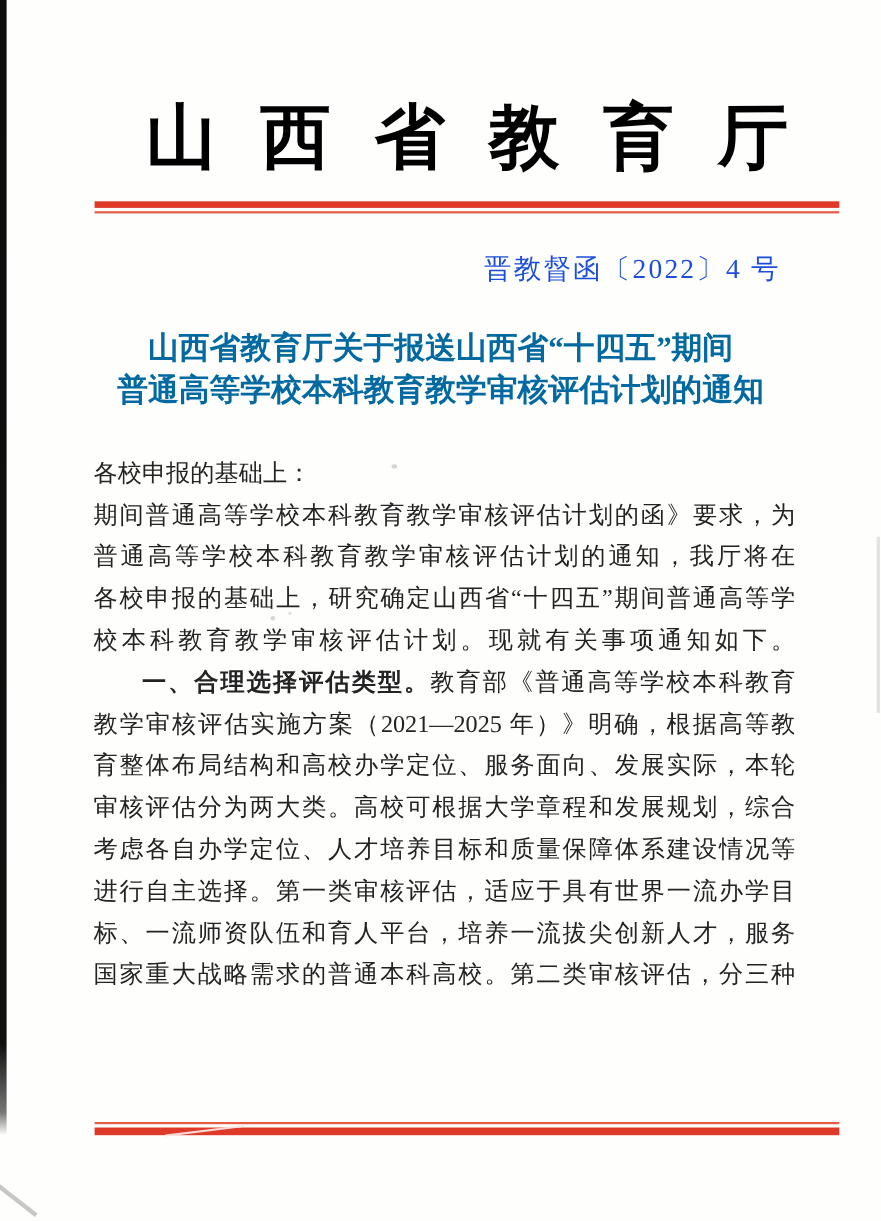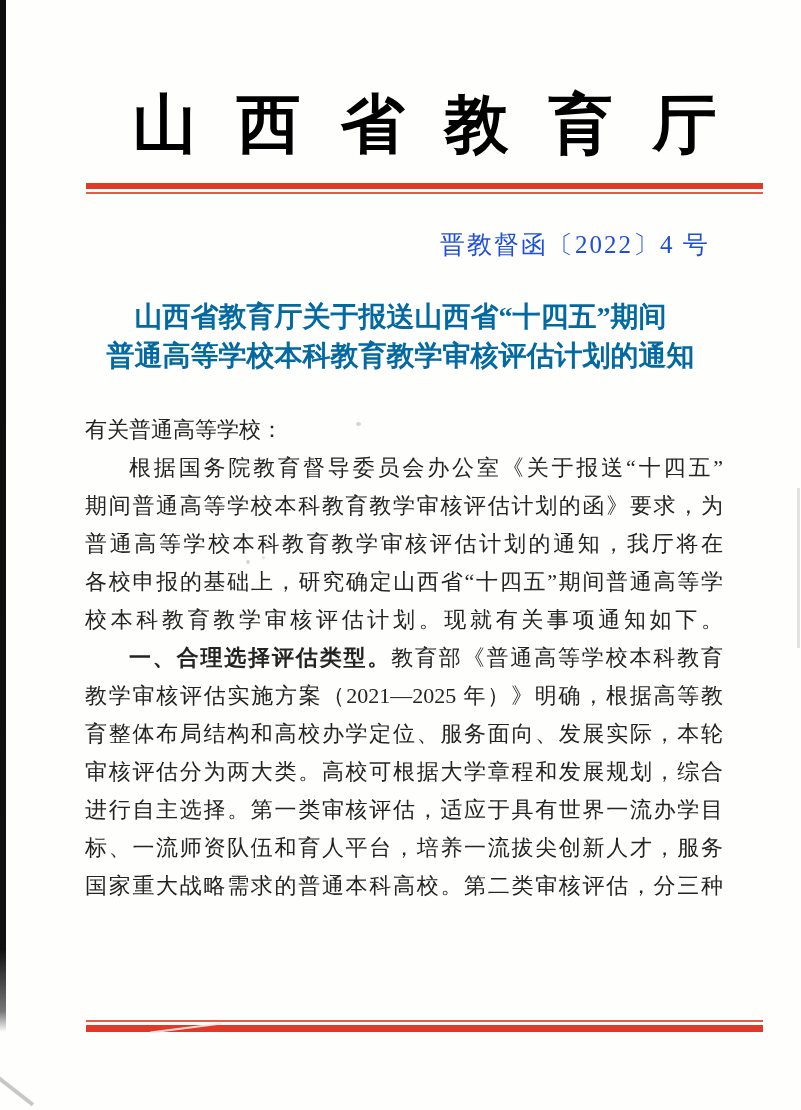--- a/index.html
+++ b/index.html
@@ -131,30 +131,30 @@
   <div class="rule rule-thin-top"></div>
 
   <div class="doc-number">晋教督函〔2022〕4 号</div>
 
   <div class="doc-title">
     <div>山西省教育厅关于报送山西省“十四五”期间</div>
     <div>普通高等学校本科教育教学审核评估计划的通知</div>
   </div>
 
   <div class="doc-body">
-    <div class="bline">有关普通高等学校：</div>
-    <div class="bline j ind">根据国务院教育督导委员会办公室《关于报送“十四五”</div>
+    <div class="bline">各校申报的基础上：</div>
     <div class="bline j">期间普通高等学校本科教育教学审核评估计划的函》要求，为</div>
     <div class="bline j">普通高等学校本科教育教学审核评估计划的通知，我厅将在</div>
     <div class="bline j">各校申报的基础上，研究确定山西省“十四五”期间普通高等学</div>
     <div class="bline j">校本科教育教学审核评估计划。现就有关事项通知如下。</div>
     <div class="bline j ind"><span class="bold-head">一、合理选择评估类型。</span><span>教育部《普通高等学校本科教育</span></div>
     <div class="bline j">教学审核评估实施方案（2021—2025 年）》明确，根据高等教</div>
     <div class="bline j">育整体布局结构和高校办学定位、服务面向、发展实际，本轮</div>
     <div class="bline j">审核评估分为两大类。高校可根据大学章程和发展规划，综合</div>
+    <div class="bline j">考虑各自办学定位、人才培养目标和质量保障体系建设情况等</div>
     <div class="bline j">进行自主选择。第一类审核评估，适应于具有世界一流办学目</div>
     <div class="bline j">标、一流师资队伍和育人平台，培养一流拔尖创新人才，服务</div>
     <div class="bline j">国家重大战略需求的普通本科高校。第二类审核评估，分三种</div>
   </div>
 
   <div class="rule rule-thin-bottom"></div>
   <div class="rule rule-thick-bottom"></div>
   <div class="rule-crease"></div>
 
 </div>

